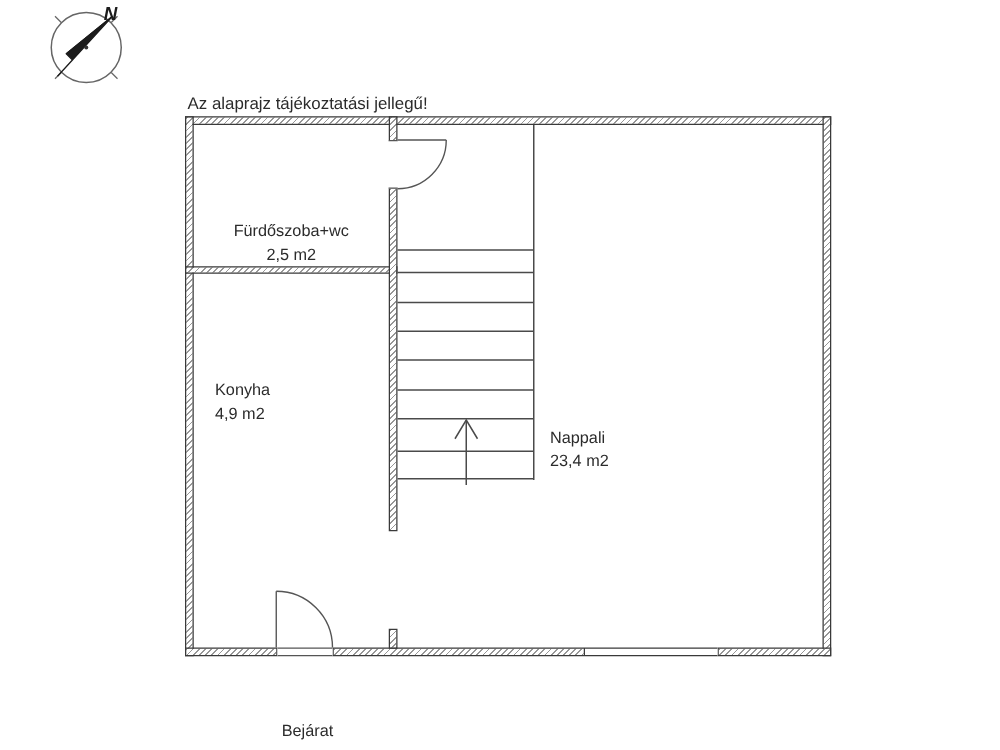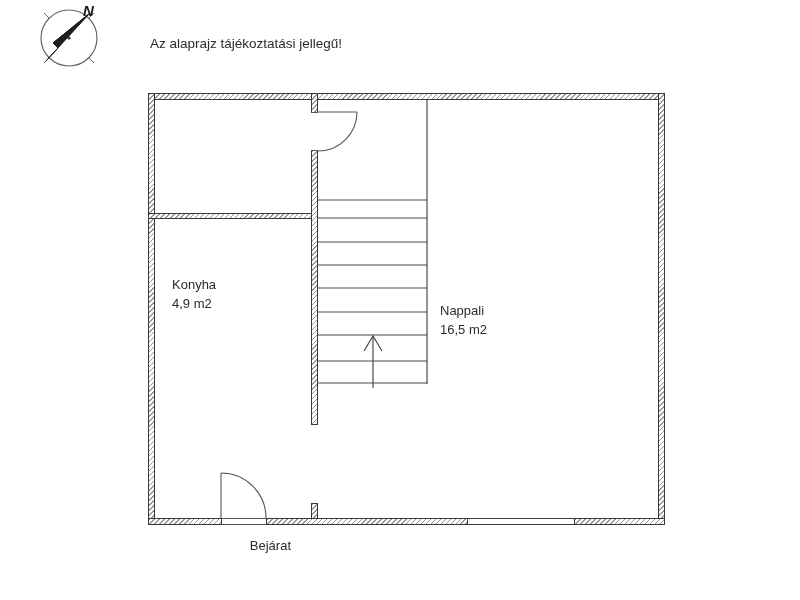--- a/index.html
+++ b/index.html
@@ -4,20 +4,21 @@
 <style>
   html,body{margin:0;padding:0;}
   body{background:#e8e8e8;font-family:"Liberation Sans",sans-serif;}
   #screen{
     position:relative;width:800px;height:600px;background:#ffffff;
     overflow:hidden;color:#222;
   }
   .label{
     position:absolute;font-size:13px;line-height:19px;color:#2b2b2b;
     white-space:nowrap;
+    margin-top:39px;
   }
   .label .room-area{display:block;}
   .label .room-name{display:block;}
   .wall{
     position:absolute;box-sizing:border-box;
     border:1px solid #3a3a3a;
     background:repeating-linear-gradient(135deg,#979797 0px,#979797 1px,#ffffff 1px,#ffffff 3.5px);
   }
   .wall-plain{
     position:absolute;box-sizing:border-box;background:#ffffff;
@@ -101,26 +102,30 @@
       <line x1="318" y1="112" x2="357" y2="112"></line>
       <path d="M357,112 A39,39 0 0 1 318,151"></path>
     </g>
 
     <g stroke="#555" stroke-width="1.1" fill="none">
       <line x1="221" y1="518" x2="221" y2="473"></line>
       <path d="M221,473 A45,45 0 0 1 266,518"></path>
     </g>
   </svg>
 
+  <div class="label" style="left:154px;top:136px;width:158px;text-align:center;">
+    <span class="room-name">Fürdőszoba+wc</span>
+    <span class="room-area">2,5 m2</span>
+  </div>
 
-  <div class="label" style="left:172px;top:275px;">
+  <div class="label" style="left:172px;top:263px;">
     <span class="room-name">Konyha</span>
     <span class="room-area">4,9 m2</span>
   </div>
 
   <div class="label" style="left:440px;top:301px;width:122px;">
     <span class="room-name">Nappali</span>
-    <span class="room-area">16,5 m2</span>
+    <span class="room-area">23,4 m2</span>
   </div>
 
-  <div class="label" style="left:201px;top:536px;width:90px;text-align:right;">Bejárat</div>
+  <div class="label" style="left:201px;top:536px;width:90px;text-align:center;">Bejárat</div>
 
 </div>
 
 </body></html>

